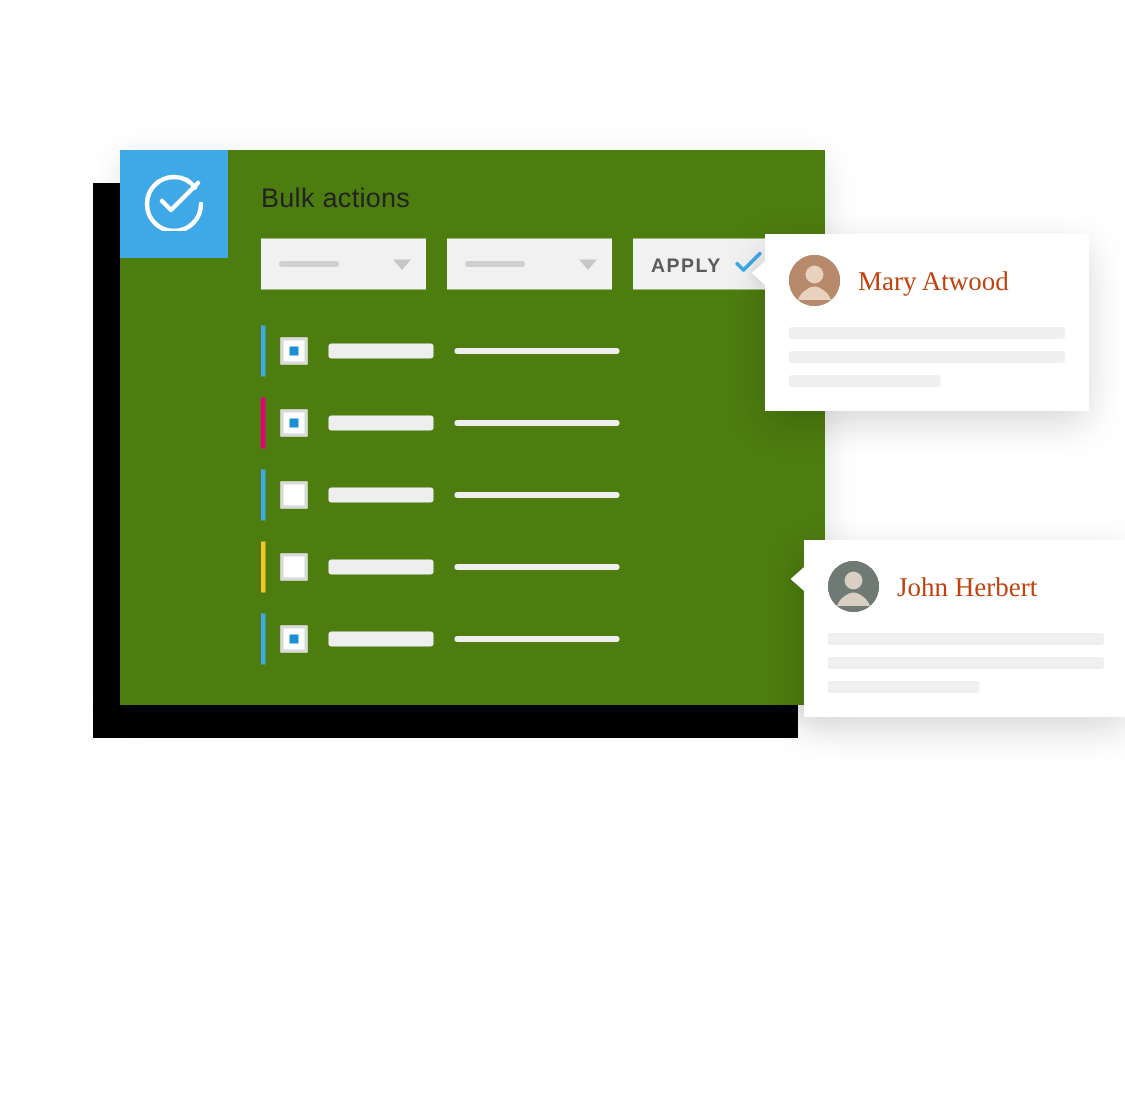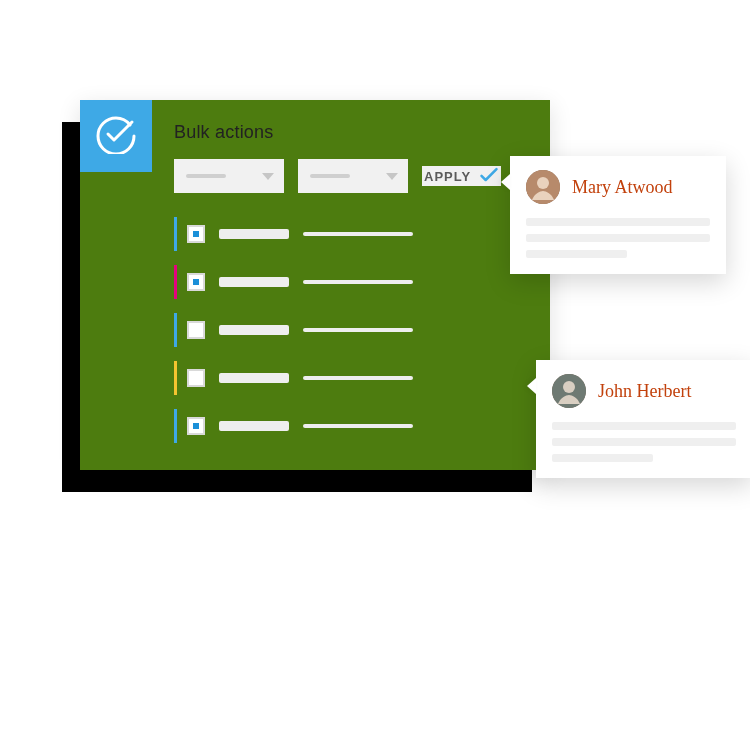--- a/index.html
+++ b/index.html
@@ -76,22 +76,22 @@
     border-radius: 2px;
   }
   .dropdown .caret {
     width: 0; height: 0;
     border-left: 6px solid transparent;
     border-right: 6px solid transparent;
     border-top: 7px solid #c6c6c6;
   }
   .apply {
     background: #f1f1f1;
-    height: 20px;
-    padding: 0 2px;
+    height: 34px;
+    padding: 0 12px;
     display: flex;
     align-items: center;
     gap: 8px;
     font-size: 13px;
     letter-spacing: 1px;
     color: #5b5b5b;
     font-weight: 600;
   }
   .apply svg { width: 20px; height: 20px; }
   .rows { display: flex; flex-direction: column; gap: 14px; }

